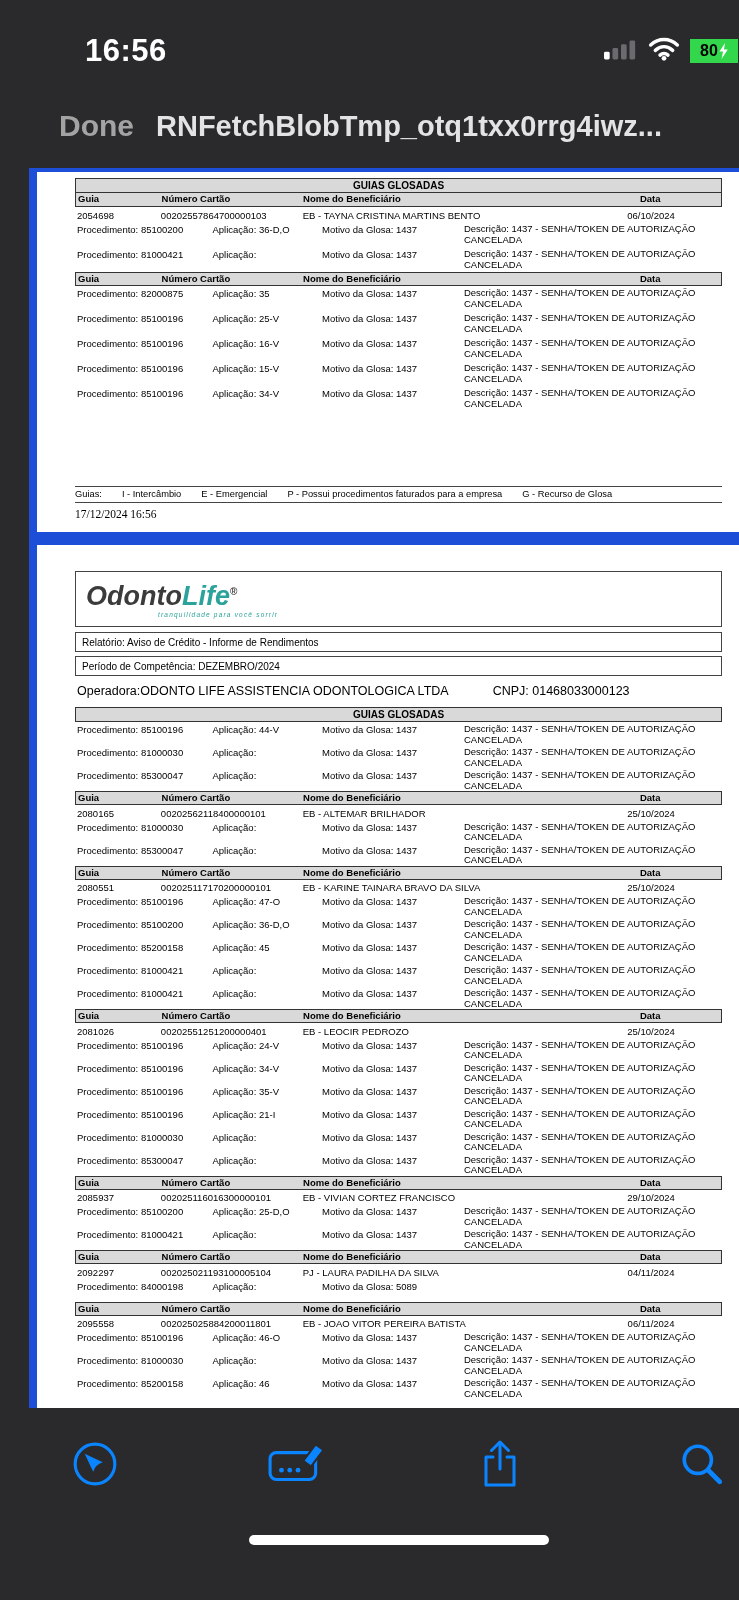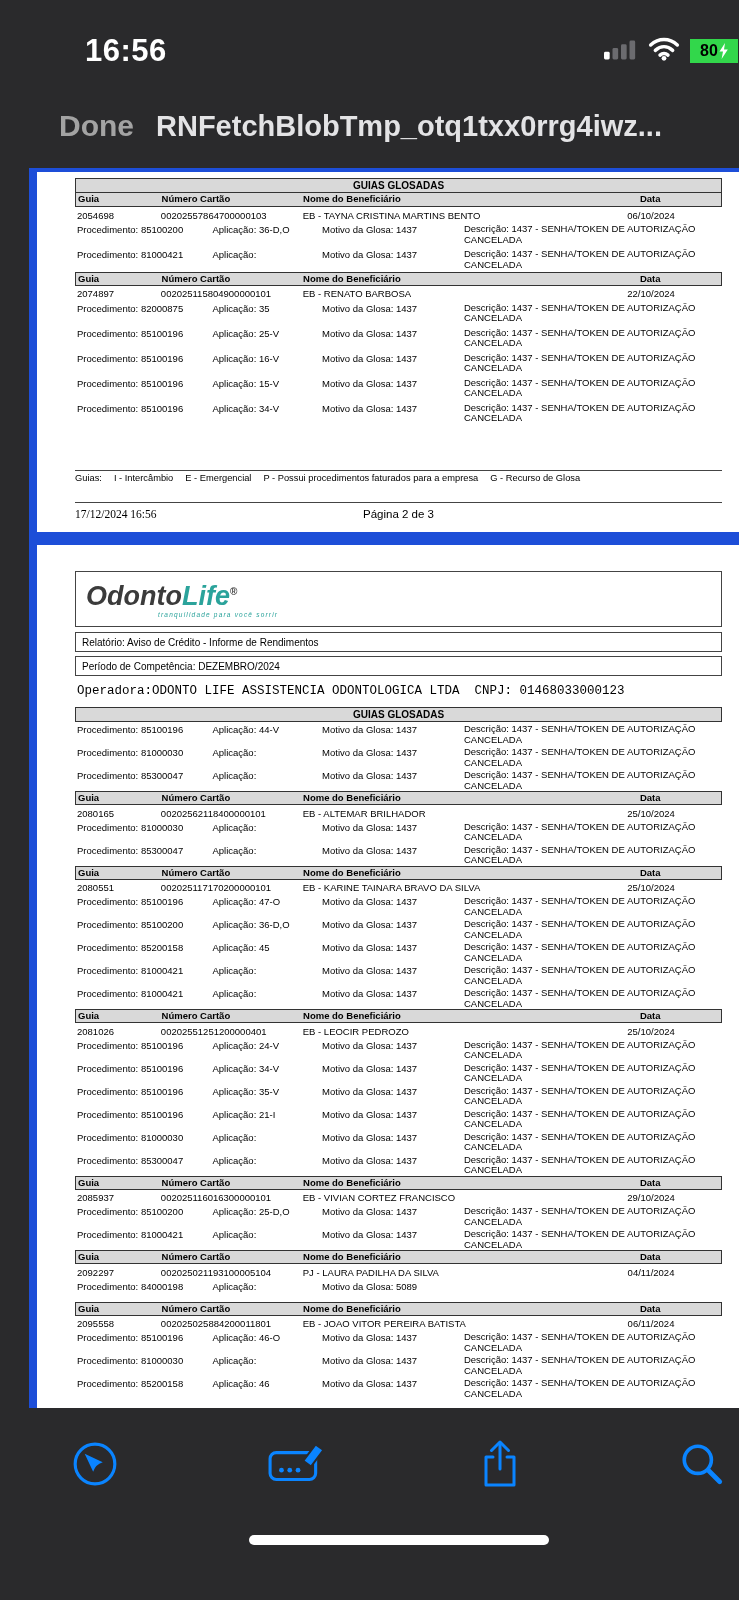--- a/index.html
+++ b/index.html
@@ -43,38 +43,38 @@
   .g-head .h4, .g-row .h4 { text-align:center; }
   .g-row { display:grid; grid-template-columns:13% 22% 43% 22%; font-size:9.5px;
            padding:2.5px 0 1px 2px; }
   .proc-row { display:grid; grid-template-columns:21% 17% 22% 40%; font-size:9.5px;
               min-height:25px; padding:2.5px 0 0 2px; align-items:start; }
   .page2 .proc-row { min-height:23px; padding-top:2px; }
   .proc-row .c4 { line-height:10.5px; padding-right:6px; }
 
   
   .p1-bottom { position:absolute; left:38px; right:38px; bottom:8px; color:#000; }
-  .legend { display:flex; gap:12px; font-size:9.3px; border-top:1px solid #444;
-            border-bottom:1px solid #444; padding:2px 0 19px; white-space:nowrap; }
+  .legend { display:flex; gap:20px; font-size:9.3px; border-top:1px solid #444;
+            border-bottom:1px solid #444; padding:2px 0 3px; white-space:nowrap; }
   .p1-footer { position:relative; height:18px; margin-top:3px; font-size:11.5px; }
   .f-date { position:absolute; left:0; top:2px; font-family:"Liberation Serif", serif; }
   .f-page { position:absolute; left:0; width:100%; text-align:center; top:2px; }
 
   
   .logo-box { border:1px solid #444; height:56px; padding:6px 0 0 10px; margin-bottom:5px; }
   .logo-line { font-style:italic; font-weight:bold; font-size:27px; line-height:28px; }
   .lg1 { color:#3b3b3b; }
   .lg2 { color:#2ba39b; }
   .lgr { color:#3b3b3b; font-size:10px; vertical-align:super; font-style:normal; }
   .lg-tag { color:#2ba39b; font-size:6.5px; font-style:italic; letter-spacing:1.2px;
             margin-left:72px; margin-top:1px; }
   .hdr-row { border:1px solid #444; height:20px; line-height:19px; font-size:10px;
              padding-left:6px; margin-bottom:4px; color:#000; }
-  .oper-row { display:flex; gap:15px; font-size:12.5px; color:#000; height:22px;
-              align-items:center; padding-left:2px; margin-bottom:5px;font-family:Liberation Mono, monospace; }
+  .oper-row { display:flex; gap:44px; font-size:12.5px; color:#000; height:22px;
+              align-items:center; padding-left:2px; margin-bottom:5px; }
 
   
   .toolbar { height:115px; background:#2a2a2c; display:flex; align-items:center;
              justify-content:space-between; padding:0 36px; }
   .tool-btn { background:none; border:none; cursor:pointer; width:60px; height:60px;
               display:flex; align-items:center; justify-content:center; }
   .home-area { height:77px; background:#2a2a2c; display:flex; justify-content:center;
                align-items:flex-start; padding-top:12px; }
   .home-indicator { width:300px; height:10px; border-radius:5px; background:#fff; }
 </style>
@@ -146,26 +146,20 @@
             <div class="c1">Procedimento: 81000421</div>
             <div class="c2">Aplicação:</div>
             <div class="c3">Motivo da Glosa: 1437</div>
             <div class="c4">Descrição: 1437 - SENHA/TOKEN DE AUTORIZAÇÃO CANCELADA</div>
           </div>
           <div class="g-head">
             <div class="h1">Guia</div>
             <div class="h2">Número Cartão</div>
             <div class="h3">Nome do Beneficiário</div>
             <div class="h4">Data</div>
-          </div>
-          <div class="g-row">
-            <div class="h1">2074897</div>
-            <div class="h2">002025115804900000101</div>
-            <div class="h3">EB - RENATO BARBOSA</div>
-            <div class="h4">22/10/2024</div>
           </div>
           <div class="proc-row">
             <div class="c1">Procedimento: 82000875</div>
             <div class="c2">Aplicação: 35</div>
             <div class="c3">Motivo da Glosa: 1437</div>
             <div class="c4">Descrição: 1437 - SENHA/TOKEN DE AUTORIZAÇÃO CANCELADA</div>
           </div>
           <div class="proc-row">
             <div class="c1">Procedimento: 85100196</div>
             <div class="c2">Aplicação: 25-V</div>
@@ -194,21 +188,20 @@
       <div class="p1-bottom">
         <div class="legend">
           <span>Guias:</span>
           <span>I - Intercâmbio</span>
           <span>E - Emergencial</span>
           <span>P - Possui procedimentos faturados para a empresa</span>
           <span>G - Recurso de Glosa</span>
         </div>
         <div class="p1-footer">
           <span class="f-date">17/12/2024 16:56</span>
-          <span class="f-page">Página 2 de 3</span>
         </div>
       </div>
     </div>
 
     <div class="page page2">
       <div class="logo-box">
         <div class="logo-line">
           <span class="lg1">Odonto</span><span class="lg2">Life</span><span class="lgr">®</span>
         </div>
         <div class="lg-tag">tranquilidade para você sorrir</div>

